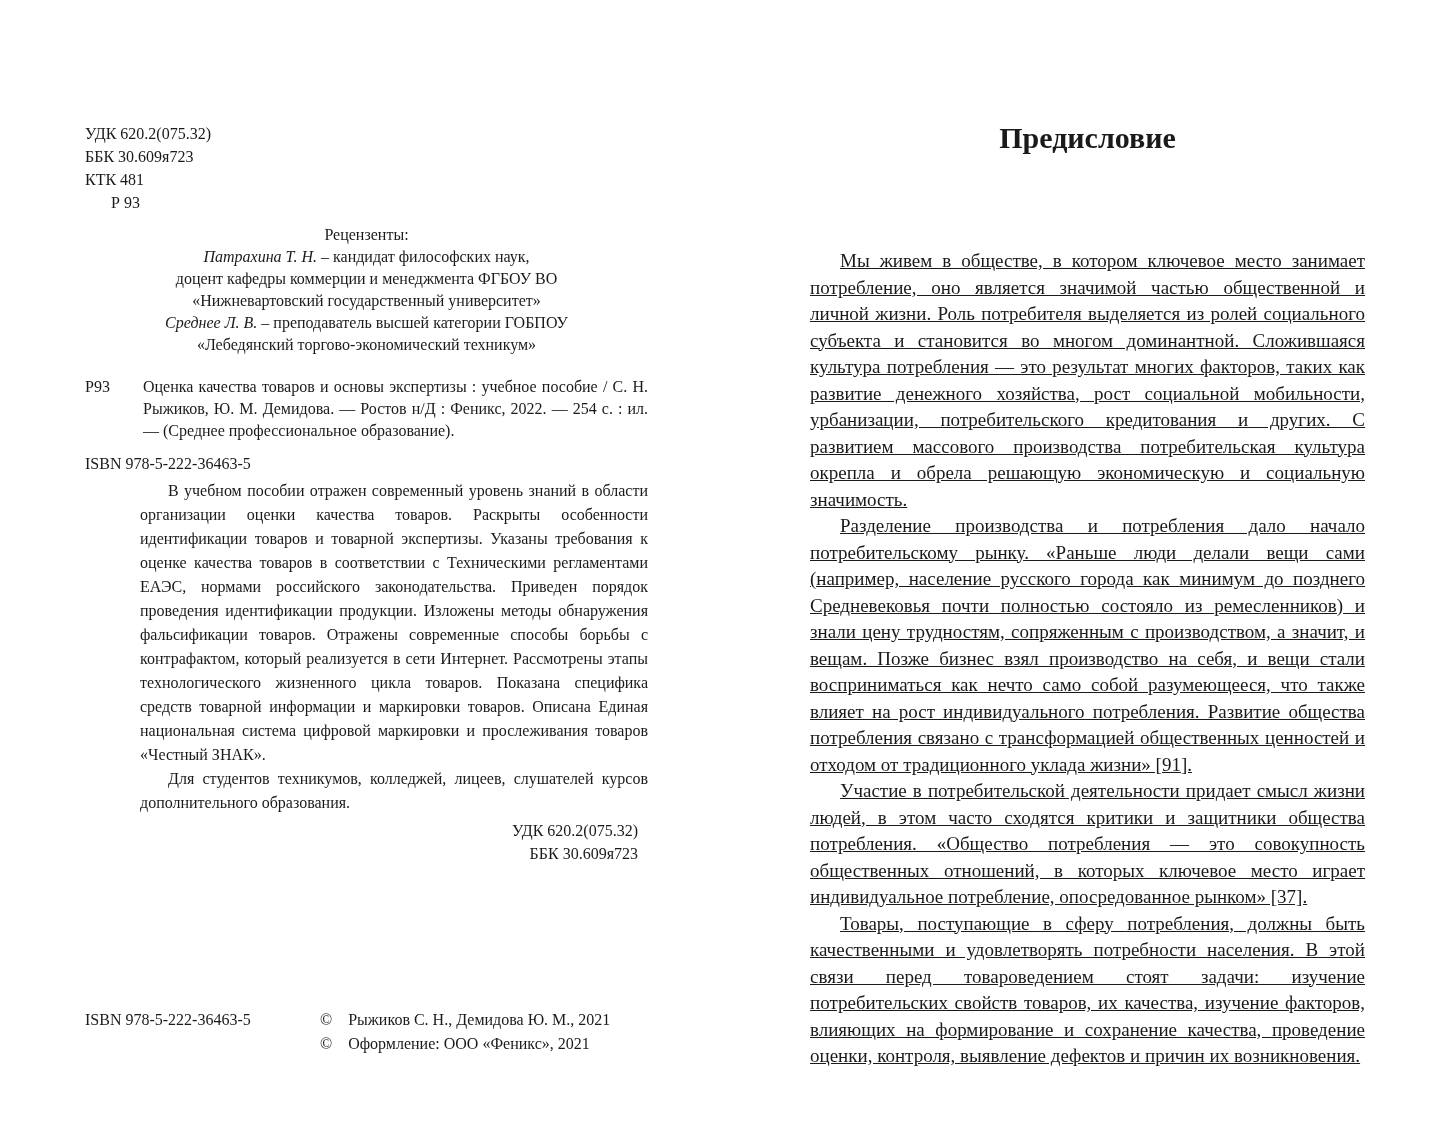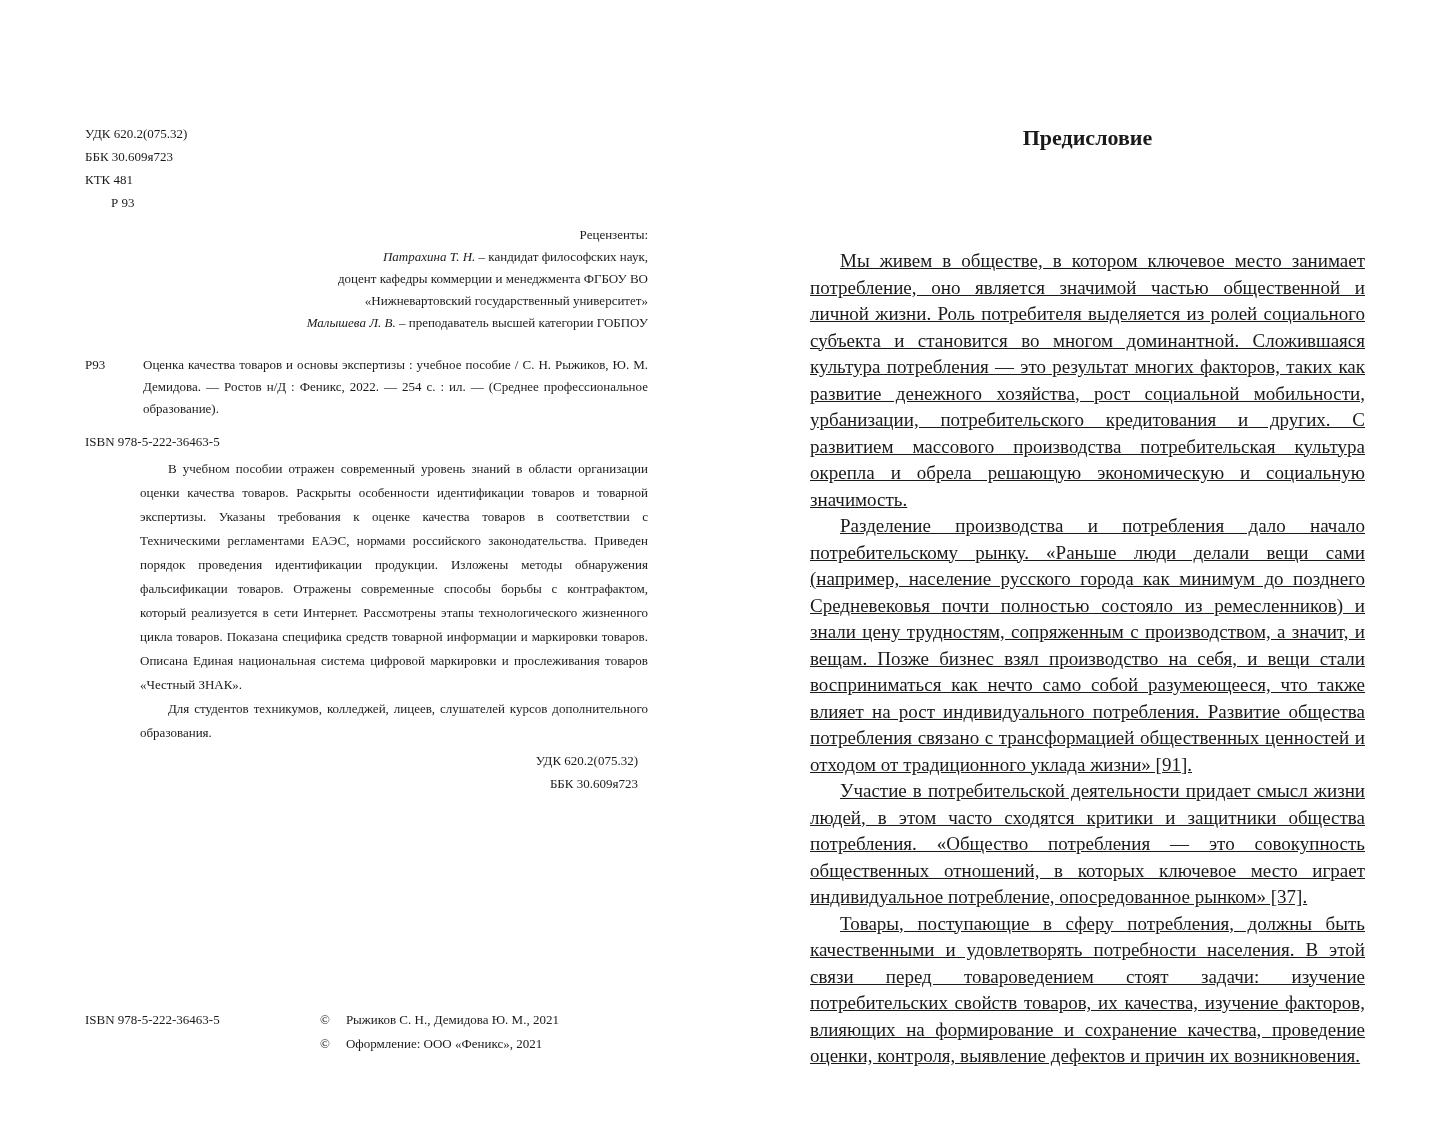--- a/index.html
+++ b/index.html
@@ -16,29 +16,29 @@
     color: #1a1a1a;
     overflow: hidden;
   }
   
   .page-left {
     position: absolute;
     left: 85px;
     top: 122px;
     width: 563px;
     height: 960px;
-    font-size: 13px;
+    font-size: 16px;
     line-height: 23px;
   }
   .codes { margin-bottom: 10px; }
   .codes div { white-space: nowrap; }
   .codes .indented { padding-left: 26px; }
 
   .reviewers {
-    text-align: right;
+    text-align: center;
     line-height: 22px;
     margin-top: 6px;
     margin-bottom: 20px;
   }
   .italic { font-style: italic; }
 
   .catalog { margin-top: 14px; }
   .catalog-author { padding-left: 58px; margin-bottom: 2px; }
   .catalog-entry {
     position: relative;
@@ -85,21 +85,21 @@
   .page-right {
     position: absolute;
     left: 810px;
     top: 120px;
     width: 555px;
     font-size: 19px;
     line-height: 26.5px;
   }
   .preface-title {
     text-align: center;
-    font-size: 22px;
+    font-size: 30px;
     font-weight: bold;
     line-height: 36px;
     margin: 0 0 0 0;
   }
   .preface-body {
     margin-top: 92px;
     text-align: justify;
     hyphens: auto;
     text-decoration: underline;
   }
@@ -123,22 +123,23 @@
     </div>
 
     <div class="reviewers">
       <div>Рецензенты:</div>
       <div>
         <span class="italic">Патрахина Т. Н.</span><span> – кандидат философских наук,</span>
       </div>
       <div>доцент кафедры коммерции и менеджмента ФГБОУ ВО</div>
       <div>«Нижневартовский государственный университет»</div>
       <div>
-        <span class="italic">Малышева Л. В.</span><span> – преподаватель высшей категории ГОБПОУ</span>
+        <span class="italic">Среднее Л. В.</span><span> – преподаватель высшей категории ГОБПОУ</span>
       </div>
+      <div>«Лебедянский торгово-экономический техникум»</div>
     </div>
 
     <div class="catalog">
       <div class="catalog-entry">
         <span class="catalog-code">Р93</span>
         <span>Оценка качества товаров и основы экспертизы : учебное пособие / С. Н. Рыжиков, Ю. М. Демидова.  —  Ростов н/Д : Феникс, 2022.  —  254 с. : ил.  —  (Среднее профессиональное образование).</span>
       </div>
     </div>
 
     <div class="isbn-line">ISBN 978-5-222-36463-5</div>

